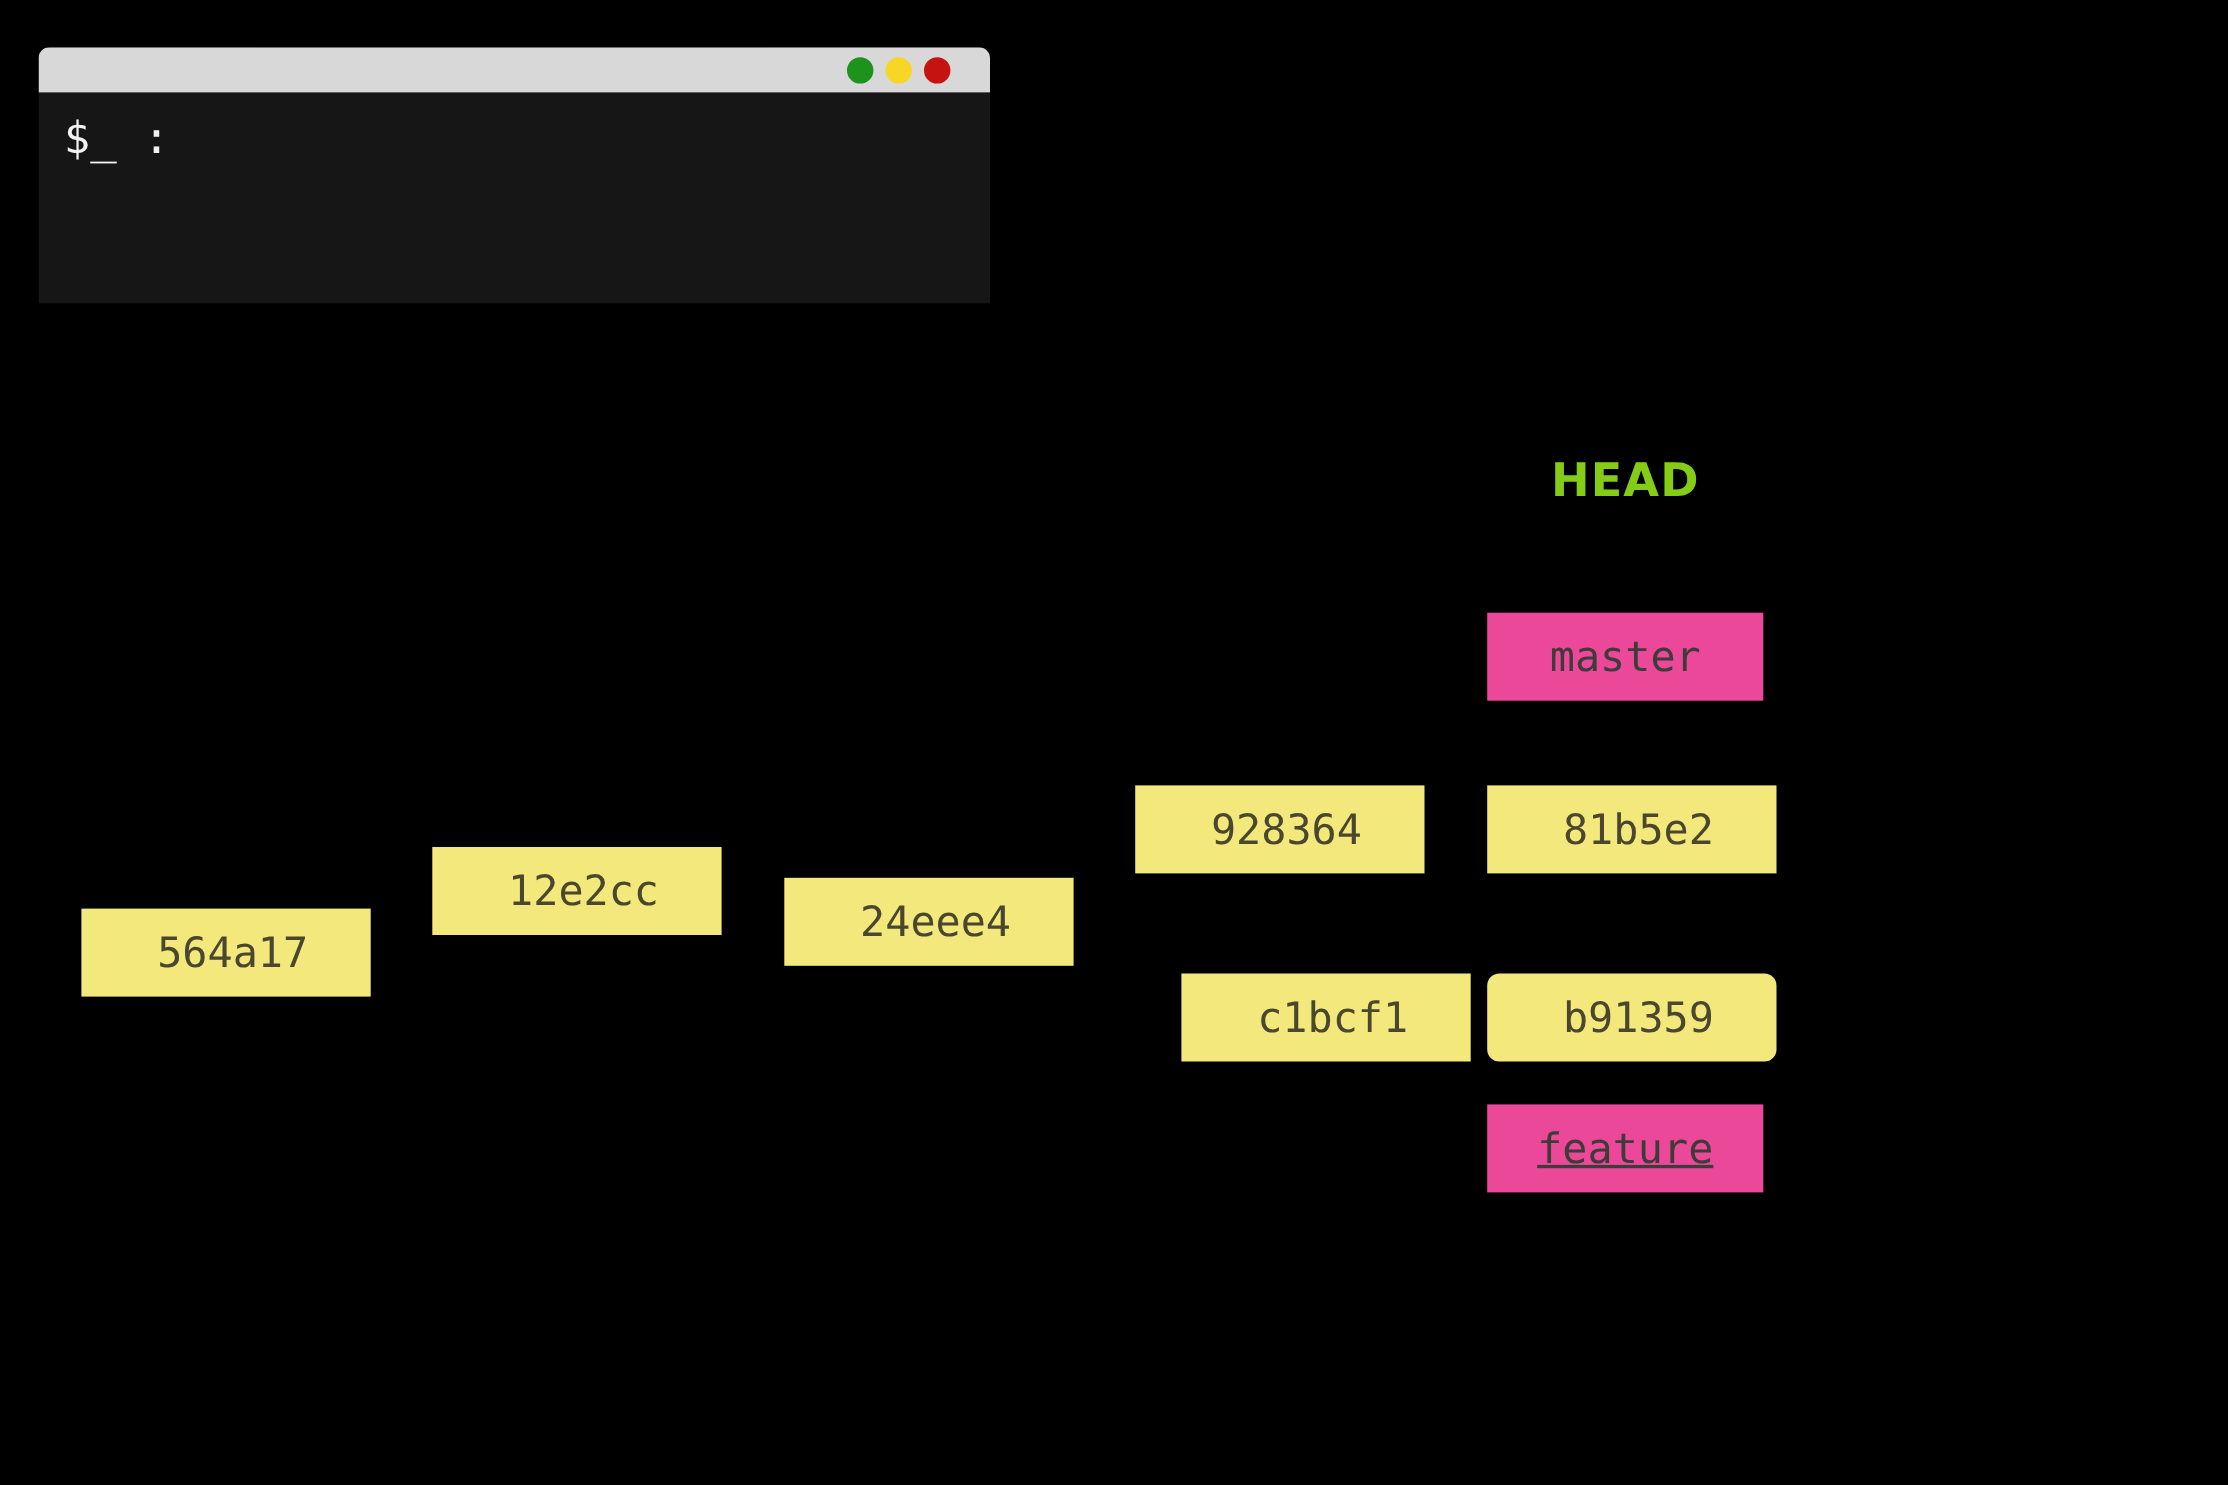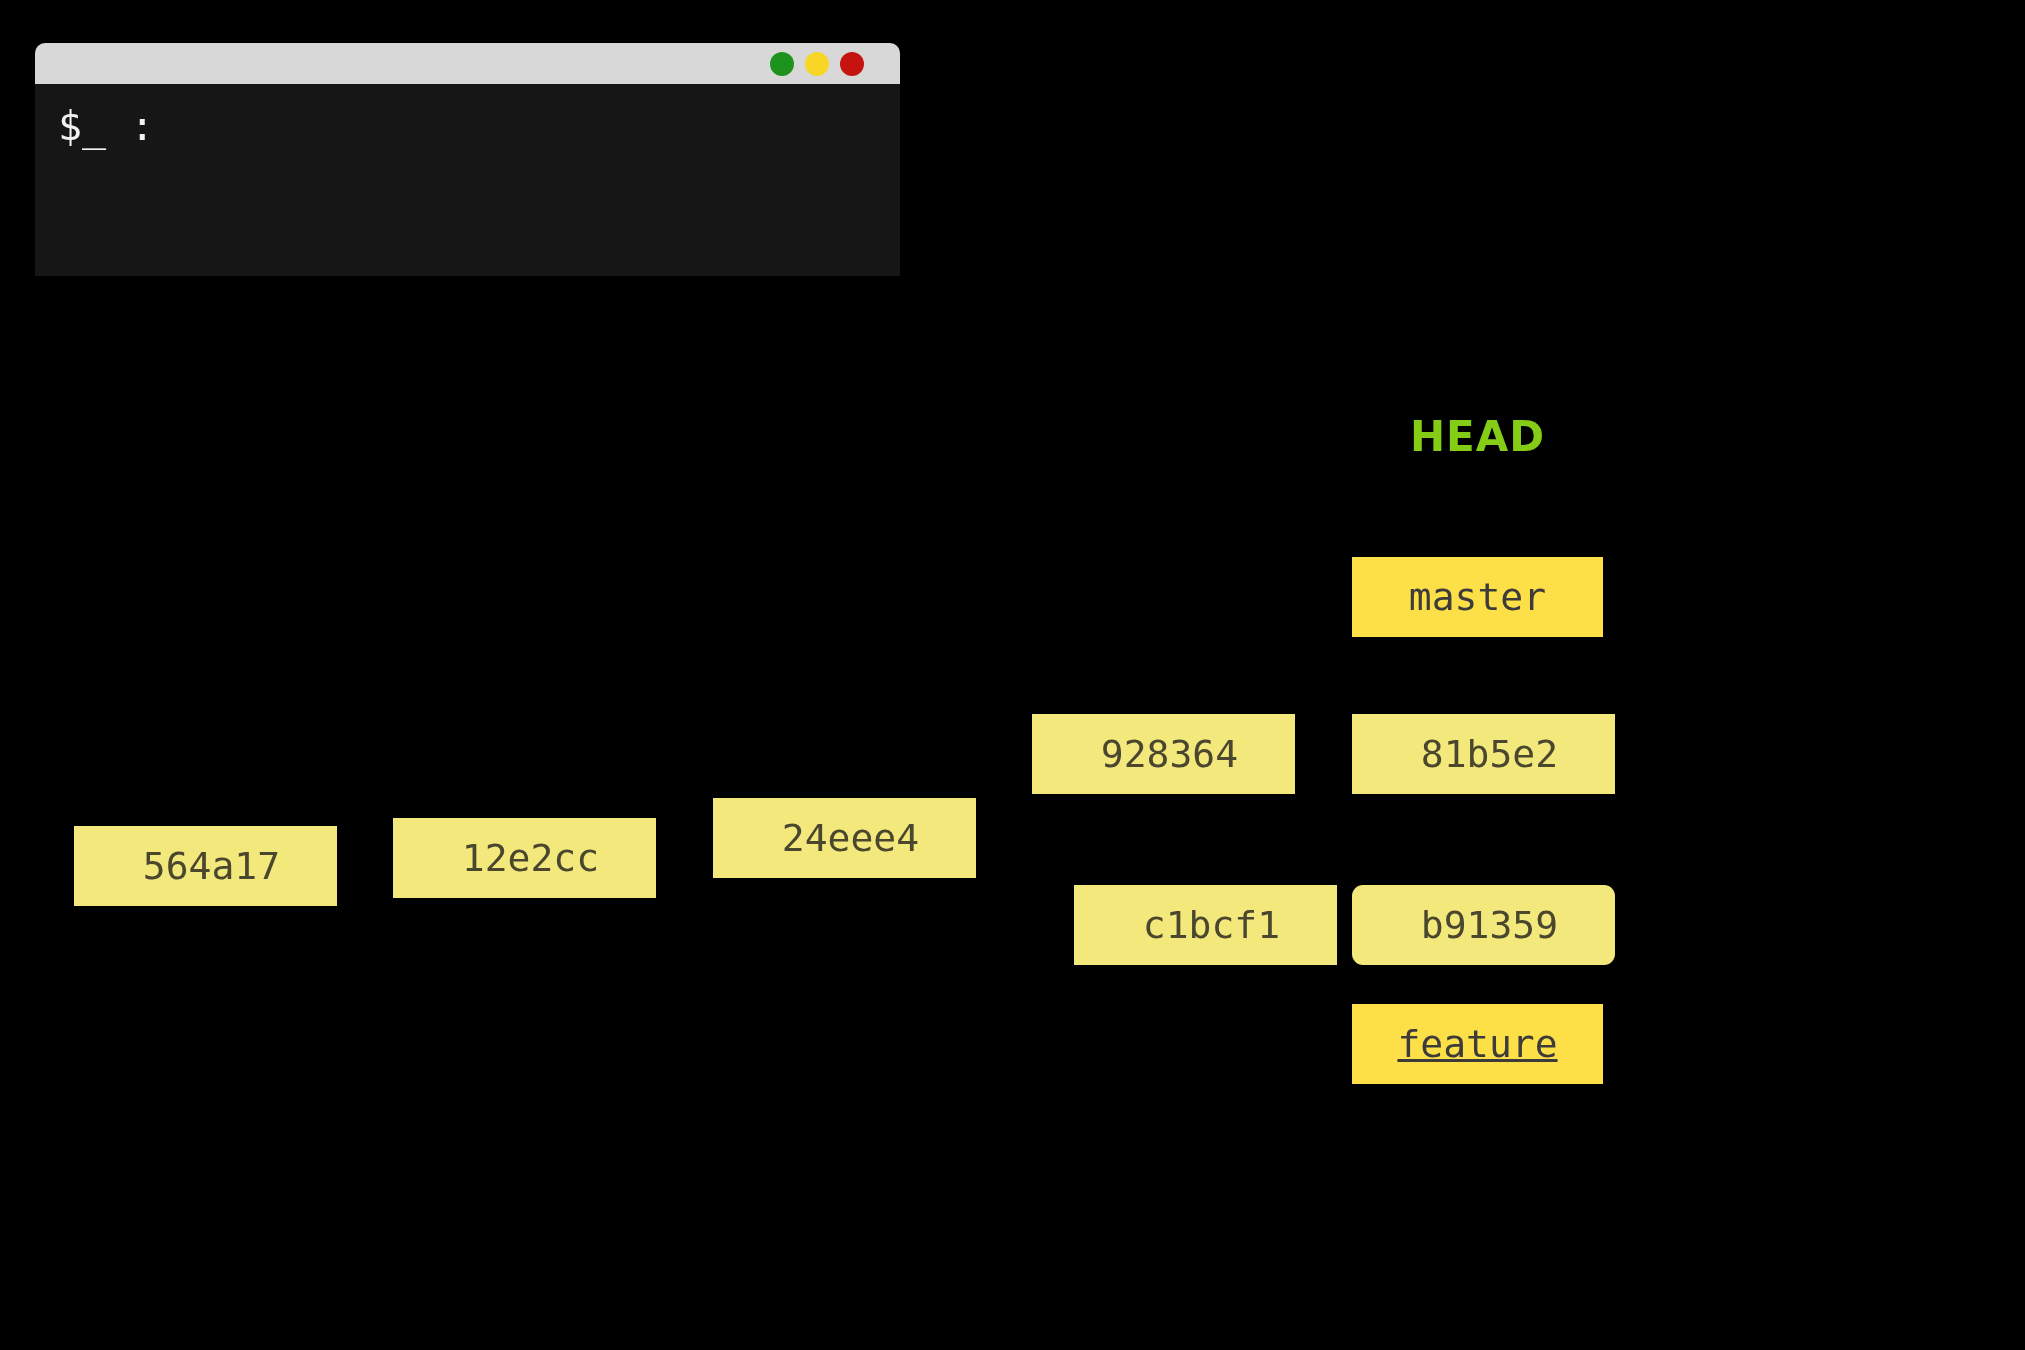--- a/index.html
+++ b/index.html
@@ -69,37 +69,37 @@
     justify-content: center;
     font-family: "DejaVu Sans Mono", "Liberation Mono", monospace;
     font-size: 38px;
   }
   .commit {
     background: #f3e87c;
     color: #4a472e;
     padding-left: 12px;
   }
   .branch {
-    background: #fde047;
+    background: #ec4899;
     color: #3d3c3a;
   }
   .head-label {
     position: absolute;
     left: 1352px;
     top: 412px;
     width: 251px;
     text-align: center;
     color: #84cc16;
     font-weight: bold;
     font-size: 42px;
     letter-spacing: 1px;
   }
 
   #n-564a17 { left: 74px;   top: 826px; }
-  #n-12e2cc { left: 393px;  top: 818px; }
+  #n-12e2cc { left: 393px;  top: 770px; }
   #n-24eee4 { left: 713px;  top: 798px; }
   #n-928364 { left: 1032px; top: 714px; }
   #n-81b5e2 { left: 1352px; top: 714px; }
   #n-c1bcf1 { left: 1034px; top: 885px; margin-left: 40px; }
   #n-b91359 { left: 1352px; top: 885px; border-radius: 11px; }
   #branch-master  { left: 1352px; top: 557px;  }
   #branch-feature { left: 1352px; top: 1004px; text-decoration: underline; }
 </style>
 </head>
 <body>

